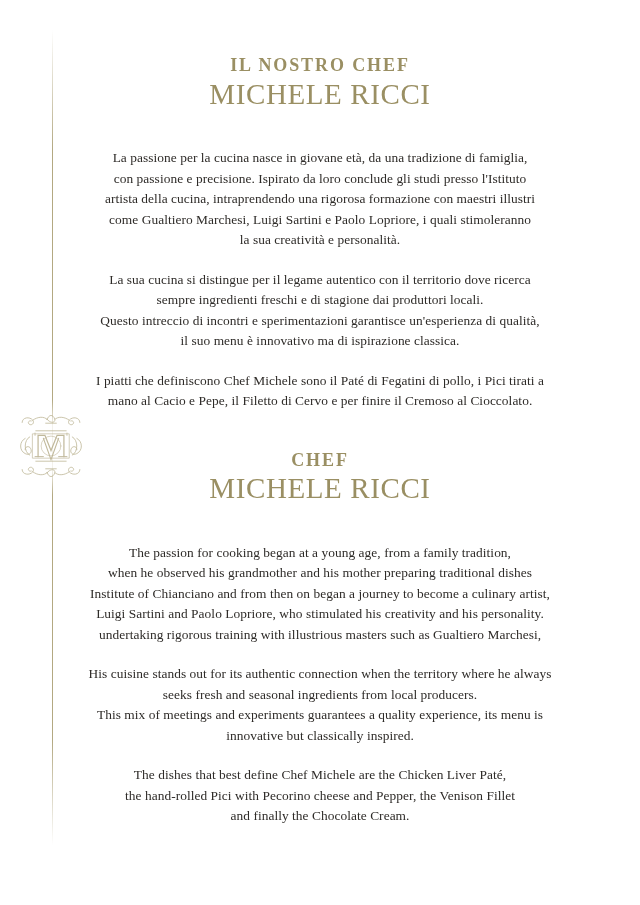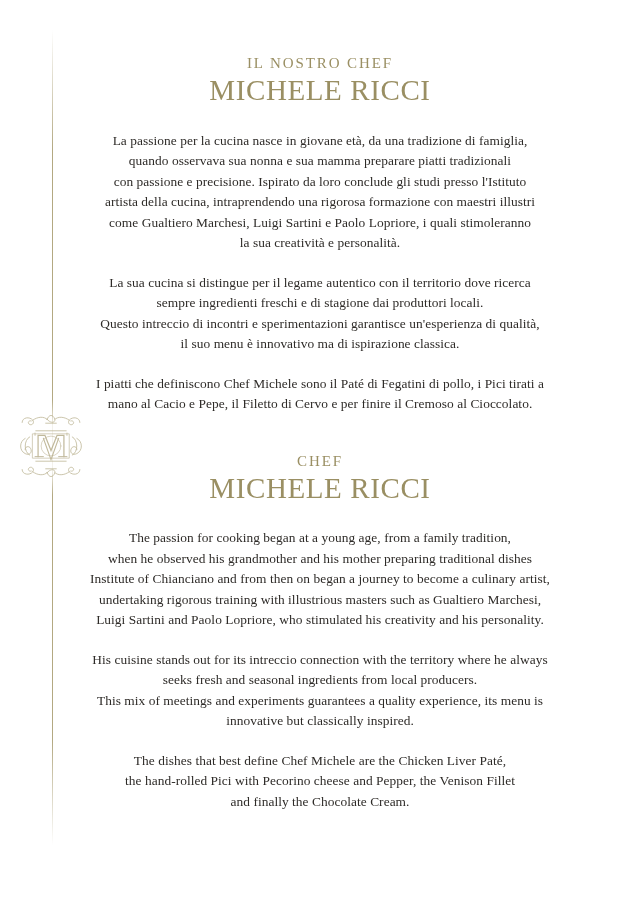--- a/index.html
+++ b/index.html
@@ -60,38 +60,38 @@
     width: 540px;
     margin: 0 auto;
     text-align: center;
   }
 
   .section-it { padding-top: 55px; }
   .section-en { padding-top: 38px; }
 
   .eyebrow {
     color: #9a8f63;
-    font-size: 15px;
+    font-size: 18px;
     letter-spacing: 1.9px;
-    font-weight: 400;
+    font-weight: 700;
     line-height: 1.15;
     margin: 0 0 2px 0;
   }
 
   .chef-name {
     color: #9a8f63;
     font-size: 29px;
     letter-spacing: 0.6px;
     font-weight: 400;
     line-height: 1.12;
     margin: 0;
   }
 
   .body-block {
-    margin-top: 24px;
+    margin-top: 38px;
   }
 
   .para {
     font-size: 13.4px;
     line-height: 20.5px;
     color: #2e2b28;
     margin: 0 0 19px 0;
     letter-spacing: 0.05px;
   }
   .para:last-child { margin-bottom: 0; text-align: center; }
@@ -141,21 +141,20 @@
 
 <div class="page">
 
   <div class="section section-it">
     <div class="eyebrow">IL NOSTRO CHEF</div>
     <div class="chef-name">MICHELE RICCI</div>
 
     <div class="body-block">
       <p class="para">
         <span class="ln">La passione per la cucina nasce in giovane età, da una tradizione di famiglia,</span>
-        <span class="ln">quando osservava sua nonna e sua mamma preparare piatti tradizionali</span>
         <span class="ln">con passione e precisione. Ispirato da loro conclude gli studi presso l'Istituto</span>
         <span class="ln">artista della cucina, intraprendendo una rigorosa formazione con maestri illustri</span>
         <span class="ln">come Gualtiero Marchesi, Luigi Sartini e Paolo Lopriore, i quali stimoleranno</span>
         <span class="ln">la sua creatività e personalità.</span>
       </p>
       <p class="para">
         <span class="ln">La sua cucina si distingue per il legame autentico con il territorio dove ricerca</span>
         <span class="ln">sempre ingredienti freschi e di stagione dai produttori locali.</span>
         <span class="ln">Questo intreccio di incontri e sperimentazioni garantisce un'esperienza di qualità,</span>
         <span class="ln">il suo menu è innovativo ma di ispirazione classica.</span>
@@ -169,25 +168,25 @@
 
   <div class="section section-en">
     <div class="eyebrow">CHEF</div>
     <div class="chef-name">MICHELE RICCI</div>
 
     <div class="body-block">
       <p class="para">
         <span class="ln">The passion for cooking began at a young age, from a family tradition,</span>
         <span class="ln">when he observed his grandmother and his mother preparing traditional dishes</span>
         <span class="ln">Institute of Chianciano and from then on began a journey to become a culinary artist,</span>
+        <span class="ln">Luigi Sartini and Paolo Lopriore, who stimulated his creativity and his personality.</span>
         <span class="ln">undertaking rigorous training with illustrious masters such as Gualtiero Marchesi,</span>
-        <span class="ln">Luigi Sartini and Paolo Lopriore, who stimulated his creativity and his personality.</span>
       </p>
       <p class="para">
-        <span class="ln">His cuisine stands out for its intreccio connection with the territory where he always</span>
+        <span class="ln">His cuisine stands out for its authentic connection when the territory where he always</span>
         <span class="ln">seeks fresh and seasonal ingredients from local producers.</span>
         <span class="ln">This mix of meetings and experiments guarantees a quality experience, its menu is</span>
         <span class="ln">innovative but classically inspired.</span>
       </p>
       <p class="para">
         <span class="ln">The dishes that best define Chef Michele are the Chicken Liver Paté,</span>
         <span class="ln">the hand-rolled Pici with Pecorino cheese and Pepper, the Venison Fillet</span>
         <span class="ln">and finally the Chocolate Cream.</span>
       </p>
     </div>

